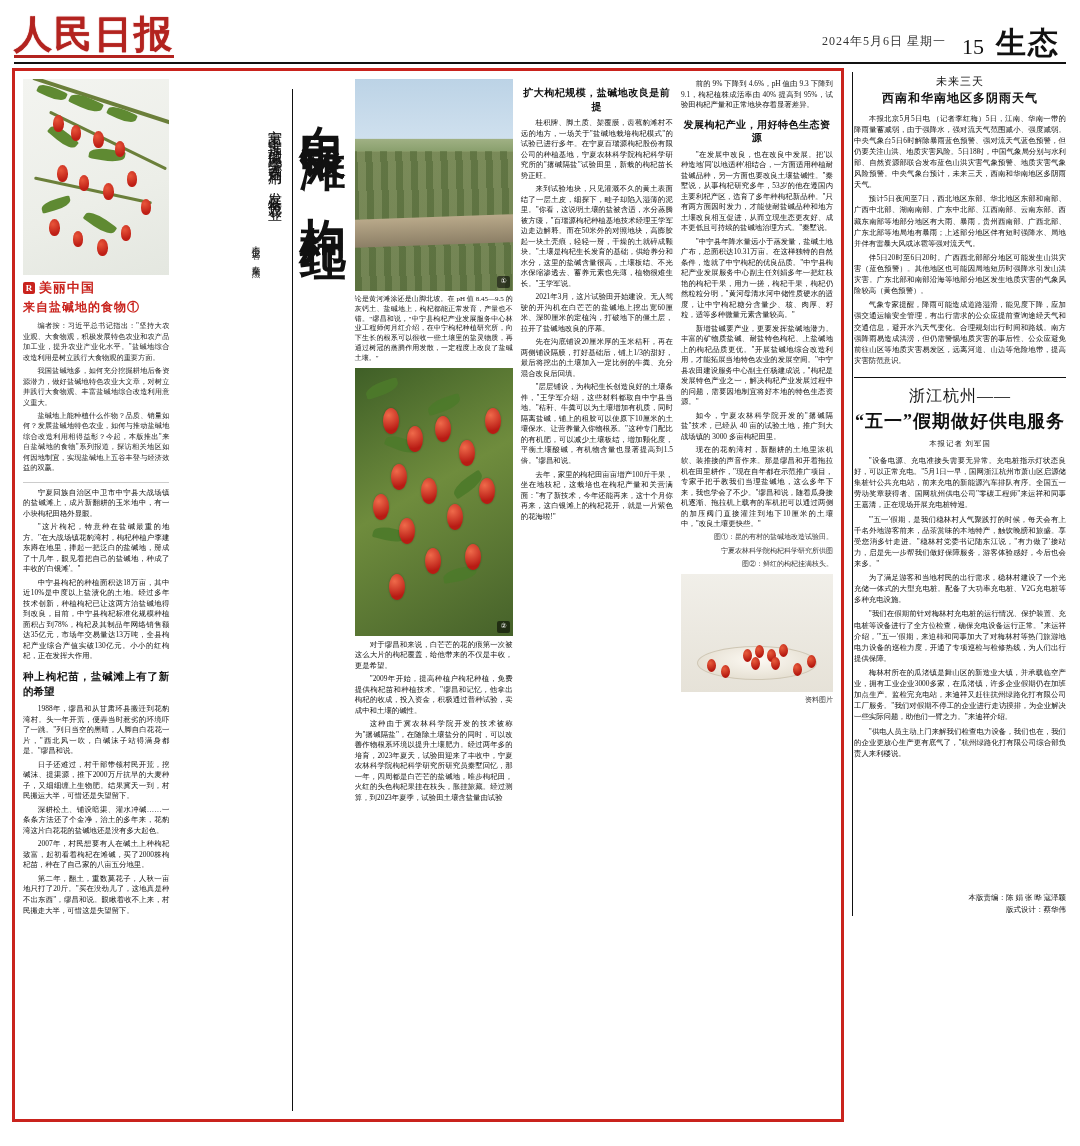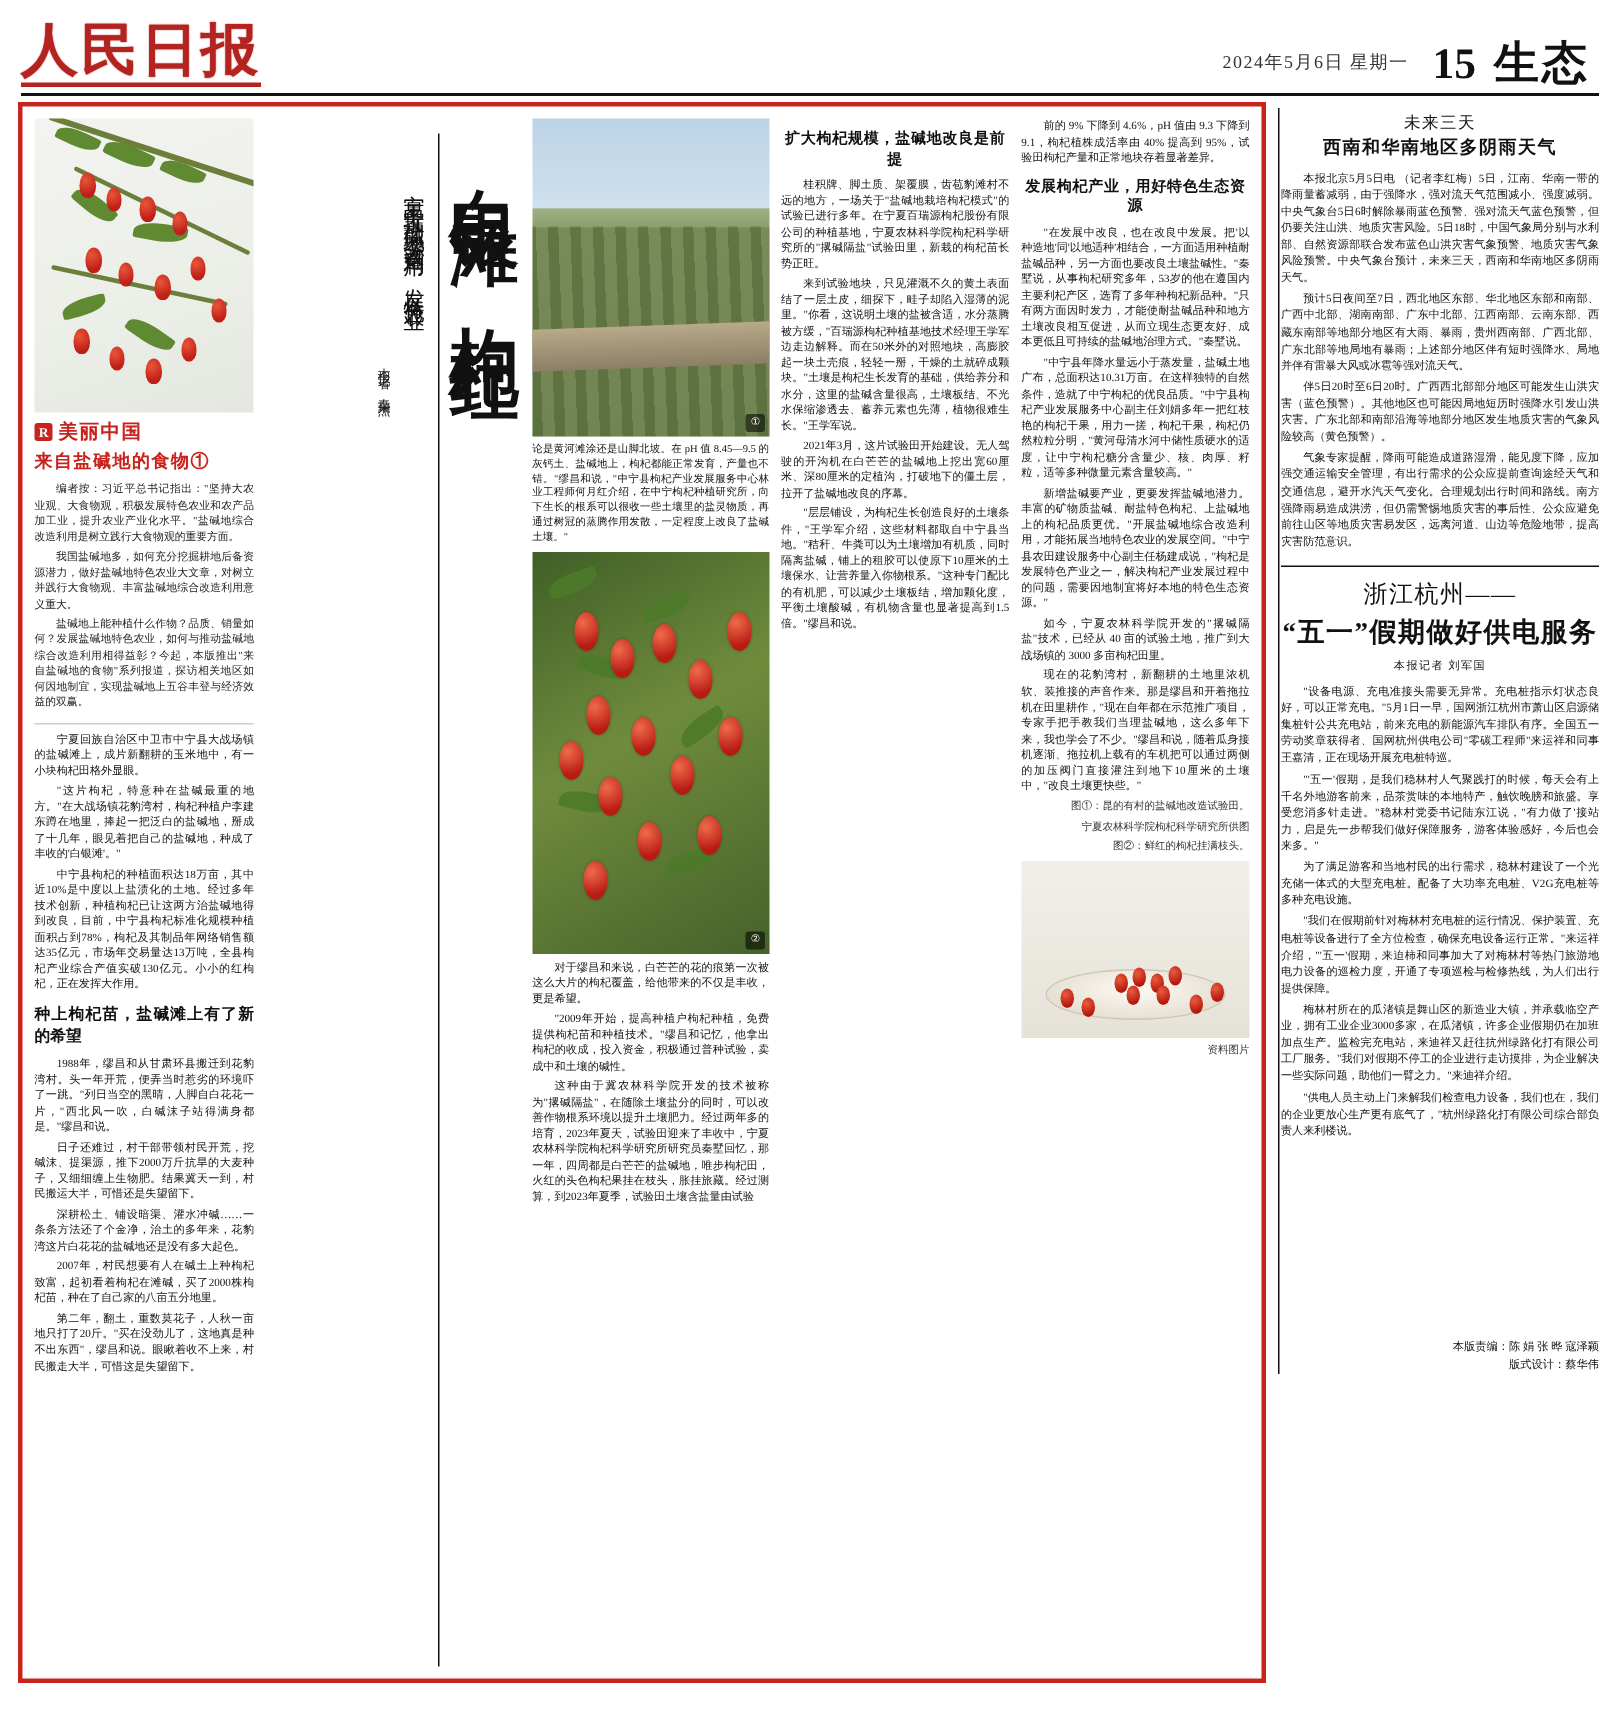--- a/index.html
+++ b/index.html
@@ -33,22 +33,22 @@
   }
   .masthead-spacer { flex: 1; }
   .mast-date {
     font-size: 12px;
     color: #333;
     padding-bottom: 8px;
     padding-right: 16px;
     letter-spacing: 1px;
   }
   .mast-pageno {
-    font-size: 29px;
-    font-weight: bold;
+    font-size: 22px;
+    font-weight: normal;
     color: #111;
     padding-bottom: 0px;
     padding-right: 12px;
     line-height: 1;
   }
   .mast-section {
     font-size: 30px;
     font-weight: bold;
     color: #111;
     padding-bottom: 0px;
@@ -346,21 +346,23 @@
         <p>对于缪昌和来说，白芒芒的花的痕第一次被这么大片的枸杞覆盖，给他带来的不仅是丰收，更是希望。</p>
         <p>"2009年开始，提高种植户枸杞种植，免费提供枸杞苗和种植技术。"缪昌和记忆，他拿出枸杞的收成，投入资金，积极通过普种试验，卖成中和土壤的碱性。</p>
         <p>这种由于冀农林科学院开发的技术被称为"撂碱隔盐"，在随除土壤盐分的同时，可以改善作物根系环境以提升土壤肥力。经过两年多的培育，2023年夏天，试验田迎来了丰收中，宁夏农林科学院枸杞科学研究所研究员秦墅回忆，那一年，四周都是白芒芒的盐碱地，唯步枸杞田，火红的头色枸杞果挂在枝头，胀挂旅藏。经过测算，到2023年夏季，试验田土壤含盐量由试验</p>
       </div>
 
       <div class="col c4">
         <div class="subhead">扩大枸杞规模，盐碱地改良是前提</div>
         <p>桂积牌、脚土质、架覆膜，齿苞豹滩村不远的地方，一场关于"盐碱地栽培枸杞模式"的试验已进行多年。在宁夏百瑞源枸杞股份有限公司的种植基地，宁夏农林科学院枸杞科学研究所的"撂碱隔盐"试验田里，新栽的枸杞苗长势正旺。</p>
         <p>来到试验地块，只见灌溉不久的黄土表面结了一层土皮，细探下，畦子却陷入湿薄的泥里。"你看，这说明土壤的盐被含适，水分蒸腾被方缓，"百瑞源枸杞种植基地技术经理王学军边走边解释。而在50米外的对照地块，高膨胶起一块土壳痕，轻轻一掰，干燥的土就碎成颗块。"土壤是枸杞生长发育的基础，供给养分和水分，这里的盐碱含量很高，土壤板结、不光水保缩渗透去、蓄养元素也先薄，植物很难生长。"王学军说。</p>
         <p>2021年3月，这片试验田开始建设。无人驾驶的开沟机在白芒芒的盐碱地上挖出宽60厘米、深80厘米的定植沟，打破地下的僵土层，拉开了盐碱地改良的序幕。</p>
+        <p>先在沟底铺设20厘米厚的玉米秸秆，再在两侧铺设隔膜，打好基础后，铺上1/3的甜好，最后将挖出的土壤加入一定比例的牛粪、充分混合改良后回填。</p>
         <p>"层层铺设，为枸杞生长创造良好的土壤条件，"王学军介绍，这些材料都取自中宁县当地。"秸秆、牛粪可以为土壤增加有机质，同时隔离盐碱，铺上的租胶可以使原下10厘米的土壤保水、让营养量入你物根系。"这种专门配比的有机肥，可以减少土壤板结，增加颗化度，平衡土壤酸碱，有机物含量也显著提高到1.5倍。"缪昌和说。</p>
+        <p>去年，家里的枸杞田亩亩增产100斤干果，坐在地枝杞，这栽培也在枸杞产量和关营满面："有了新技术，今年还能再来，这十个月你再来，这白银滩上的枸杞花开，就是一片紫色的花海啦!"</p>
       </div>
 
       <div class="col c5">
         <p>前的 9% 下降到 4.6%，pH 值由 9.3 下降到 9.1，枸杞植株成活率由 40% 提高到 95%，试验田枸杞产量和正常地块存着显著差异。</p>
         <div class="subhead">发展枸杞产业，用好特色生态资源</div>
         <p>"在发展中改良，也在改良中发展。把'以种造地'同'以地适种'相结合，一方面适用种植耐盐碱品种，另一方面也要改良土壤盐碱性。"秦墅说，从事枸杞研究多年，53岁的他在遵国内主要利杞产区，选育了多年种枸杞新品种。"只有两方面因时发力，才能使耐盐碱品种和地方土壤改良相互促进，从而立现生态更友好、成本更低且可持续的盐碱地治理方式。"秦墅说。</p>
         <p>"中宁县年降水量远小于蒸发量，盐碱土地广布，总面积达10.31万亩。在这样独特的自然条件，造就了中宁枸杞的优良品质。"中宁县枸杞产业发展服务中心副主任刘娟多年一把红枝艳的枸杞干果，用力一搓，枸杞干果，枸杞仍然粒粒分明，"黄河母清水河中储性质硬水的适度，让中宁枸杞糖分含量少、核、肉厚、籽粒，适等多种微量元素含量较高。"</p>
         <p>新增盐碱要产业，更要发挥盐碱地潜力。丰富的矿物质盐碱、耐盐特色枸杞、上盐碱地上的枸杞品质更优。"开展盐碱地综合改造利用，才能拓展当地特色农业的发展空间。"中宁县农田建设服务中心副主任杨建成说，"枸杞是发展特色产业之一，解决枸杞产业发展过程中的问题，需要因地制宜将好本地的特色生态资源。"</p>
         <p>如今，宁夏农林科学院开发的"撂碱隔盐"技术，已经从 40 亩的试验土地，推广到大战场镇的 3000 多亩枸杞田里。</p>
         <p>现在的花豹湾村，新翻耕的土地里浓机软、装推接的声音作来。那是缪昌和开着拖拉机在田里耕作，"现在自年都在示范推广项目，专家手把手教我们当理盐碱地，这么多年下来，我也学会了不少。"缪昌和说，随着瓜身接机逐渐、拖拉机上载有的车机把可以通过两侧的加压阀门直接灌注到地下10厘米的土壤中，"改良土壤更快些。"</p>

